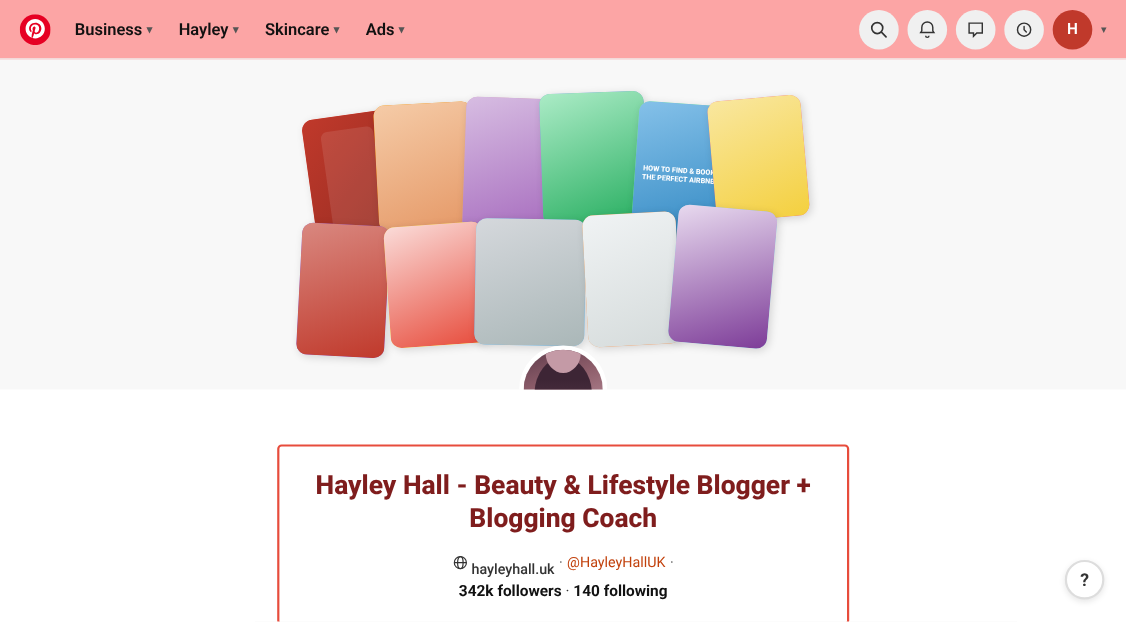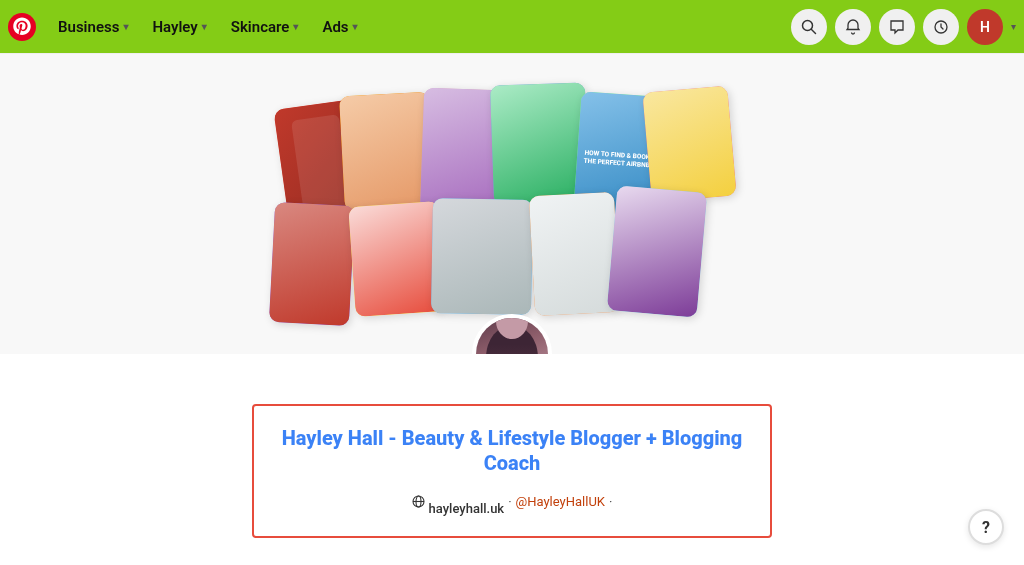--- a/index.html
+++ b/index.html
@@ -10,25 +10,25 @@
       height: 565px;
       overflow: hidden;
       position: relative;
     }
 
     
     nav {
       display: flex;
       align-items: center;
       height: 54px;
-      padding: 0 8px;
+      padding: 0 18px;
       border-bottom: 1px solid #efefef;
       position: relative;
       z-index: 10;
-      background: #84cc16;
+      background: #fca5a5;
     }
     .nav-left {
       display: flex;
       align-items: center;
       gap: 4px;
     }
     .pinterest-logo {
       width: 28px;
       height: 28px;
       margin-right: 8px;
@@ -176,23 +176,23 @@
     .profile-info-section {
       margin-top: 50px;
       width: 520px;
       border: 2px solid #e74c3c;
       border-radius: 4px;
       padding: 20px 24px 16px;
       text-align: center;
     }
 
     .profile-name {
-      font-size: 20px;
+      font-size: 24px;
       font-weight: 800;
-      color: #3b82f6;
+      color: #7f1d1d;
       line-height: 1.25;
       margin-bottom: 10px;
     }
 
     .profile-bio-line {
       display: flex;
       align-items: center;
       justify-content: center;
       gap: 4px;
       font-size: 13px;
@@ -355,20 +355,25 @@
         <circle cx="6.5" cy="6.5" r="5.5" stroke="#333" stroke-width="1.1"></circle>
         <ellipse cx="6.5" cy="6.5" rx="2.5" ry="5.5" stroke="#333" stroke-width="1.1"></ellipse>
         <line x1="1" y1="6.5" x2="12" y2="6.5" stroke="#333" stroke-width="1.1"></line>
       </svg>
       <span style="color:#333;font-weight:500;text-decoration:none;cursor:pointer;margin-top:15px;">hayleyhall.uk</span>
       <span style="color:#555;">·</span>
       <span style="color:#c2410c;">@HayleyHallUK</span>
       <span style="color:#555;">·</span>
     </div>
 
+    <div class="profile-stats">
+      <span style="cursor:pointer;">342k followers</span>
+      <span class="sep"> · </span>
+      <span style="cursor:pointer;">140 following</span>
+    </div>
 
   </div>
 
 </div>
 
 <div class="help-btn">
   <span>?</span>
 </div>
 
 </body></html>

